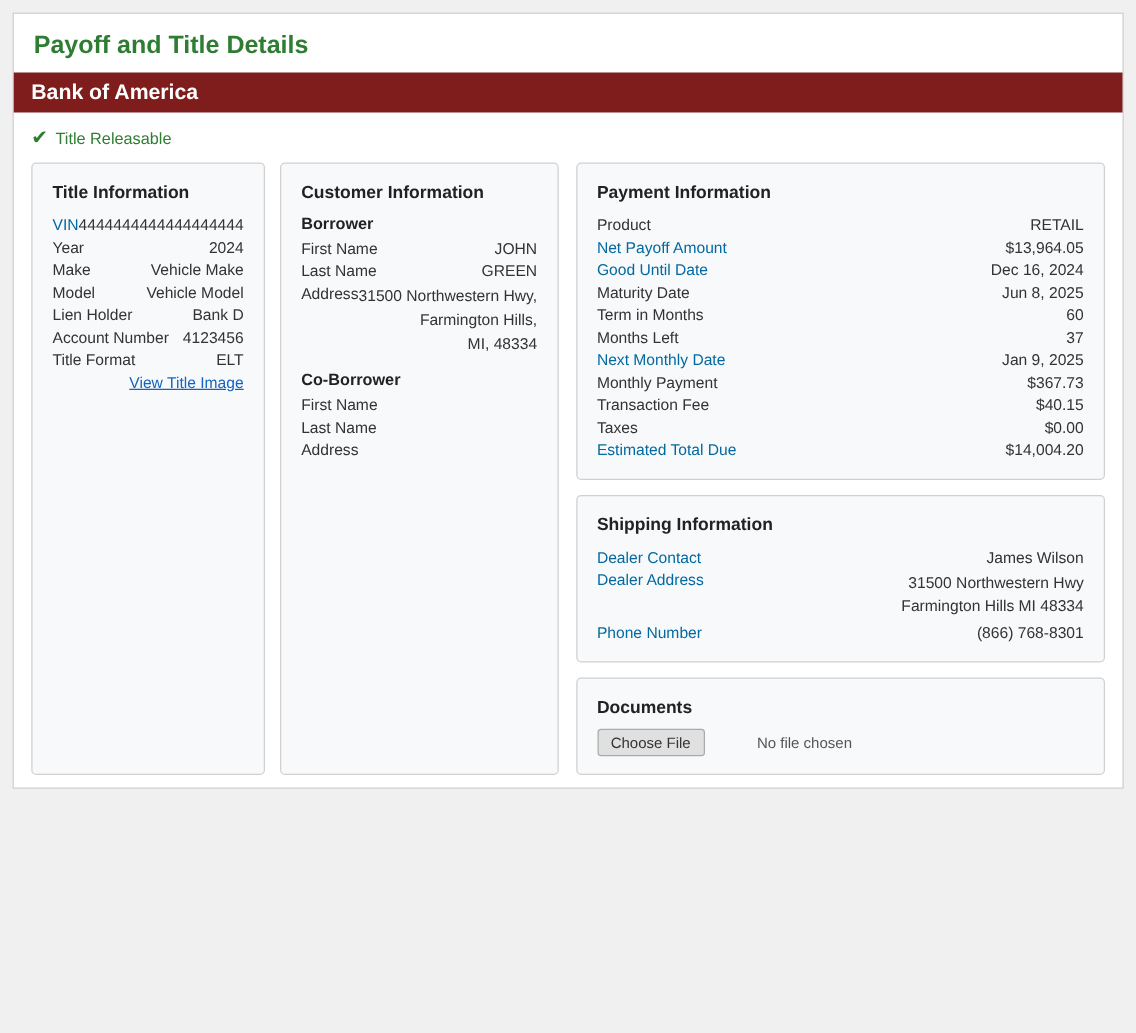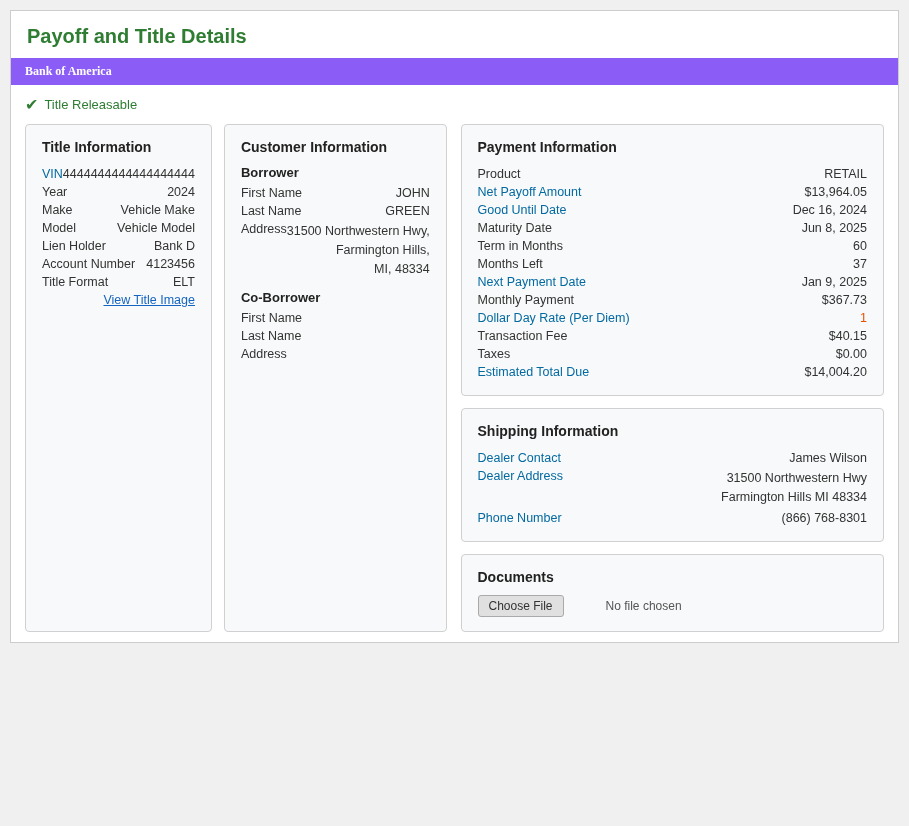--- a/index.html
+++ b/index.html
@@ -16,26 +16,25 @@
       margin: 10px;
       padding: 0;
     }
     .page-title {
       color: #2e7d32;
       font-size: 20px;
       font-weight: bold;
       padding: 14px 16px 10px 16px;
     }
     .bank-bar {
-      background: #8b5cf6;
+      background: #7f1d1d;
       color: #fff;
       font-weight: bold;
-      font-size: 12px;
+      font-size: 17px;
       padding: 6px 14px;
-      font-family: Liberation Serif, serif;
     }
     .title-releasable {
       display: flex;
       align-items: center;
       padding: 10px 14px;
       color: #2e7d32;
       font-size: 13px;
       gap: 6px;
     }
     .check-icon {
@@ -281,30 +280,26 @@
         </div>
         <div class="info-row">
           <span class="info-label black">Term in Months</span>
           <span class="info-value">60</span>
         </div>
         <div class="info-row">
           <span class="info-label black">Months Left</span>
           <span class="info-value">37</span>
         </div>
         <div class="info-row">
-          <span class="info-label">Next Payment Date</span>
+          <span class="info-label">Next Monthly Date</span>
           <span class="info-value">Jan 9, 2025</span>
         </div>
         <div class="info-row">
           <span class="info-label black">Monthly Payment</span>
           <span class="info-value">$367.73</span>
-        </div>
-        <div class="info-row">
-          <span class="info-label">Dollar Day Rate (Per Diem)</span>
-          <span class="info-value orange">1</span>
         </div>
         <div class="info-row">
           <span class="info-label black">Transaction Fee</span>
           <span class="info-value">$40.15</span>
         </div>
         <div class="info-row">
           <span class="info-label black">Taxes</span>
           <span class="info-value">$0.00</span>
         </div>
         <div class="info-row">

